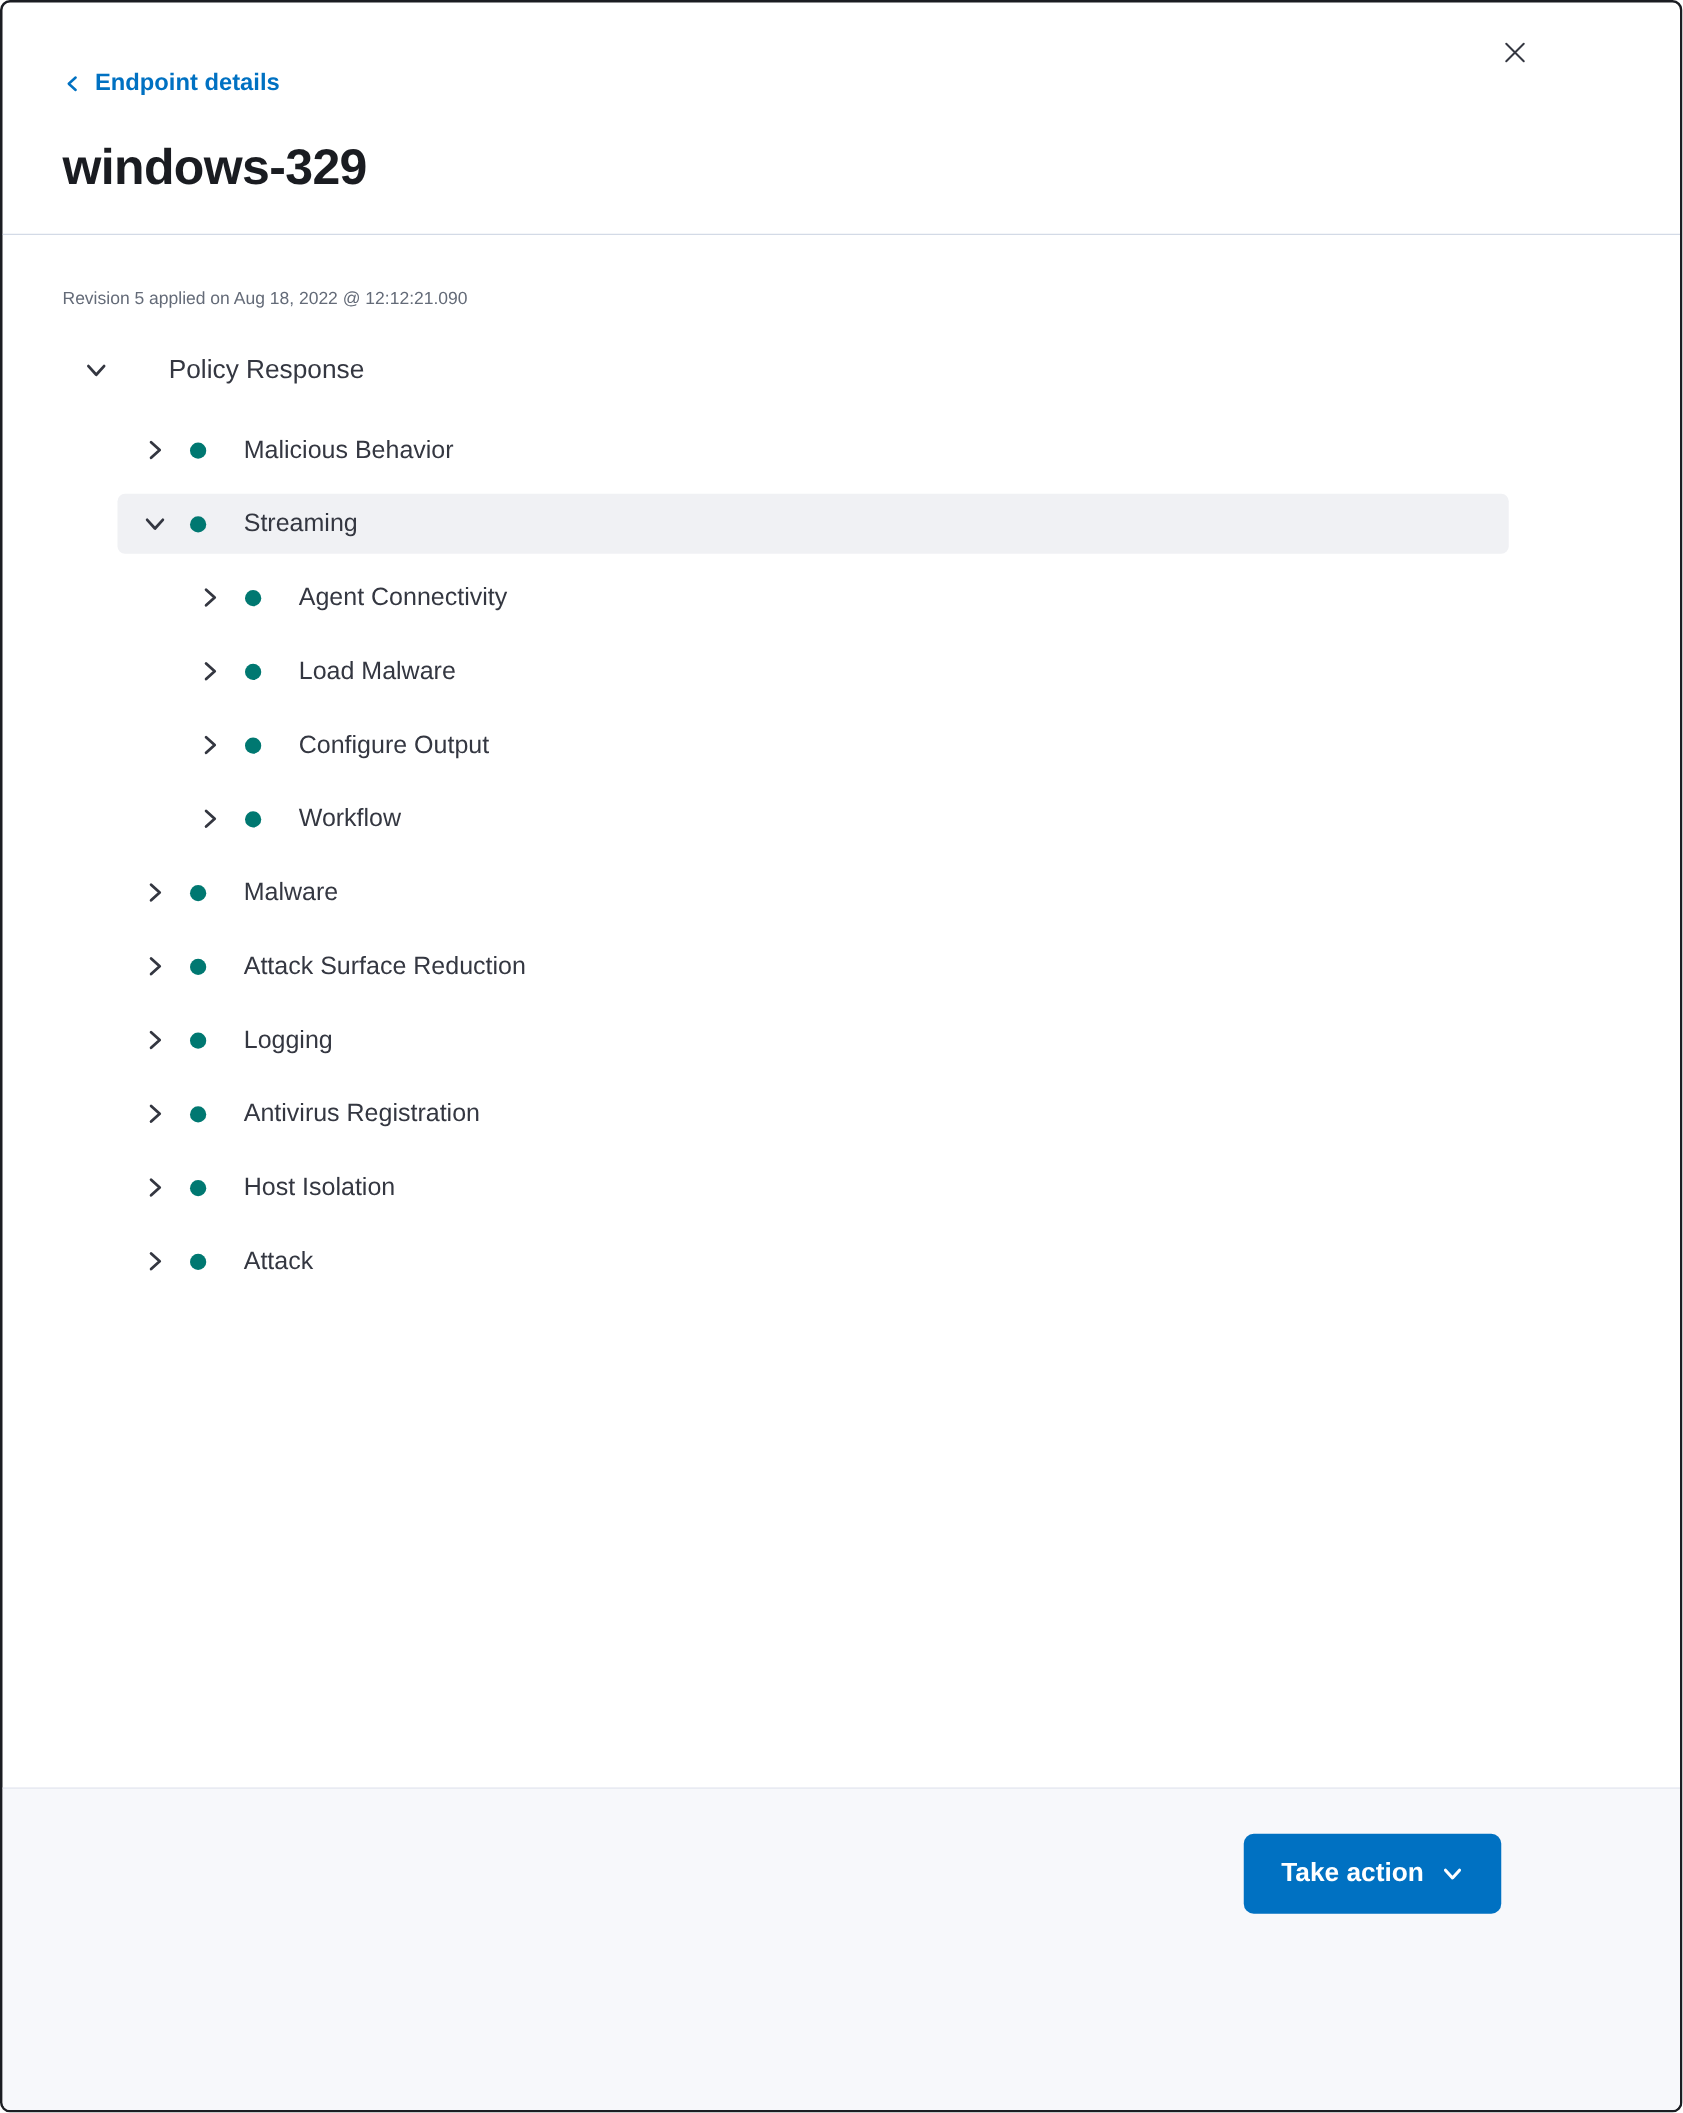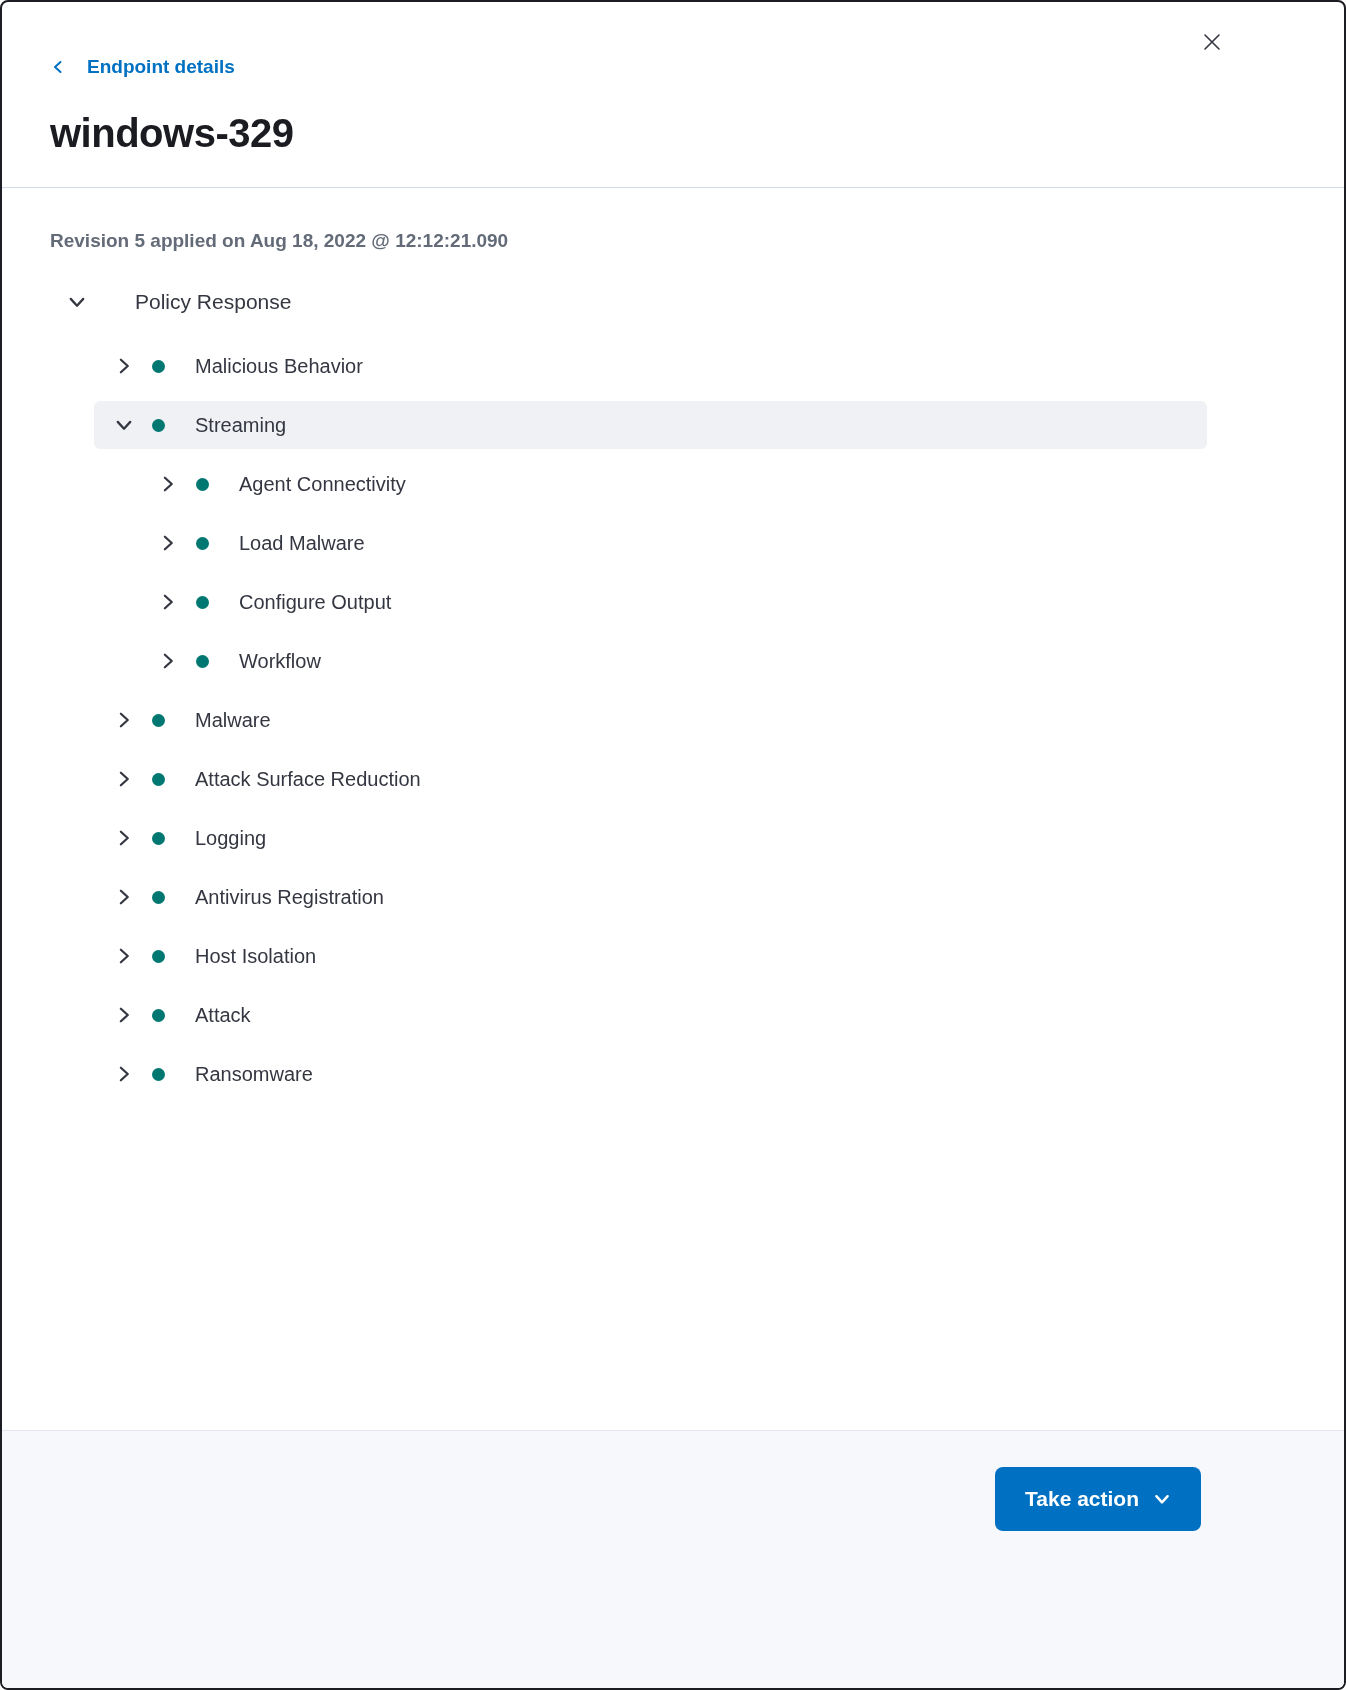--- a/index.html
+++ b/index.html
@@ -15,32 +15,32 @@
     overflow: hidden;
   }
   .close-btn {
     position: absolute; top: 26px; right: 118px;
     width: 28px; height: 28px; padding: 0;
     display: flex; align-items: center; justify-content: center;
     background: none; border: none; cursor: pointer; color: #343741;
   }
   .header { padding: 54px 48px 0; height: 185px; }
   .back-link {
-    display: inline-flex; align-items: center; gap: 21px;
+    display: inline-flex; align-items: center; gap: 10px;
     color: var(--primary, #0071C2); font-size: 19px; font-weight: 700;
     text-decoration: none; cursor: pointer;
   }
   .back-link .chev-left { display: inline-flex; width: 16px; height: 16px; }
   h1.title {
     margin: 32px 0 0; font-size: 40px; font-weight: 700;
     color: var(--title-text, #1A1C21); letter-spacing: -0.5px;
   }
   .divider { border-bottom: 1px solid var(--divider, #D3DAE6); }
   .content { padding: 42px 48px 0; }
-  .revision { margin: 0; font-size: 19px; color: var(--muted-text, #646B78); font-weight: bold; }
+  .revision { margin: 0; font-size: 14px; color: var(--muted-text, #646B78); }
   .tree-root {
     margin-top: 38px; display: flex; align-items: center;
     padding-left: 17px; cursor: pointer; gap: 36px;
   }
   .root-label { margin-left: 12px; font-size: 21px; color: var(--body-text, #343741); }
   .tree-items { margin-top: 28px; }
   .tree-row {
     display: flex; align-items: center;
     width: 1113px; height: 48px; margin-left: 44px; margin-bottom: 11px;
     border-radius: 6px; cursor: pointer; background: transparent;
@@ -209,29 +209,20 @@
   </div>
           <div class="tree-row level-1">
     <span class="chevron">
       <svg viewBox="0 0 16 16">
         <path d="M5.5 3 L11 8 L5.5 13" fill="none" stroke="currentColor" stroke-width="1.8" stroke-linecap="round" stroke-linejoin="round"></path>
       </svg>
     </span>
     <span class="dot"></span>
     <span class="tree-label">Attack</span>
   </div>
-          <div class="tree-row level-1">
-    <span class="chevron">
-      <svg viewBox="0 0 16 16">
-        <path d="M5.5 3 L11 8 L5.5 13" fill="none" stroke="currentColor" stroke-width="1.8" stroke-linecap="round" stroke-linejoin="round"></path>
-      </svg>
-    </span>
-    <span class="dot"></span>
-    <span class="tree-label">Ransomware</span>
-  </div>
         </div>
     </div>
   </div>
 
   <div class="footer">
     <button class="take-action">
       <span>Take action</span>
       <span class="btn-chevron">
         <svg width="18" height="18" viewBox="0 0 16 16">
           <path d="M3 5.5 L8 11 L13 5.5" fill="none" stroke="currentColor" stroke-width="2.2" stroke-linecap="round" stroke-linejoin="round"></path>

